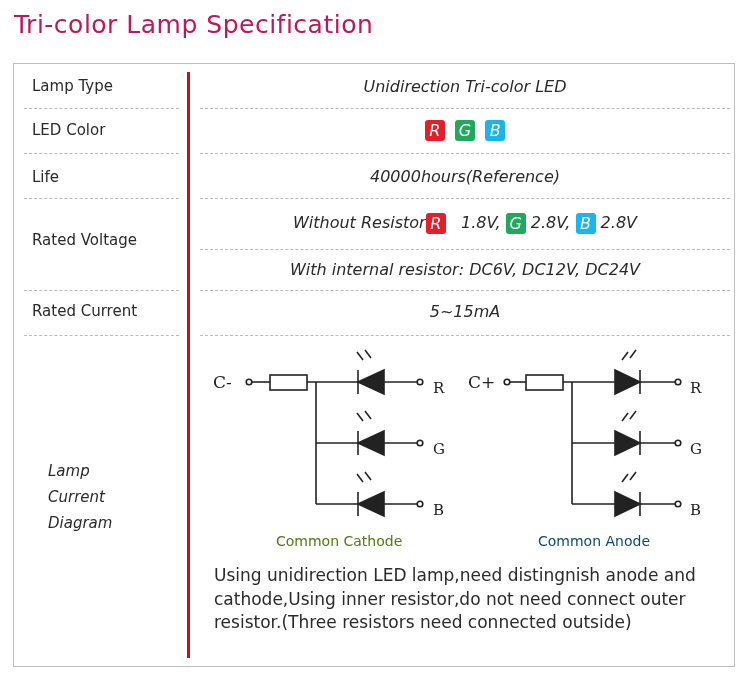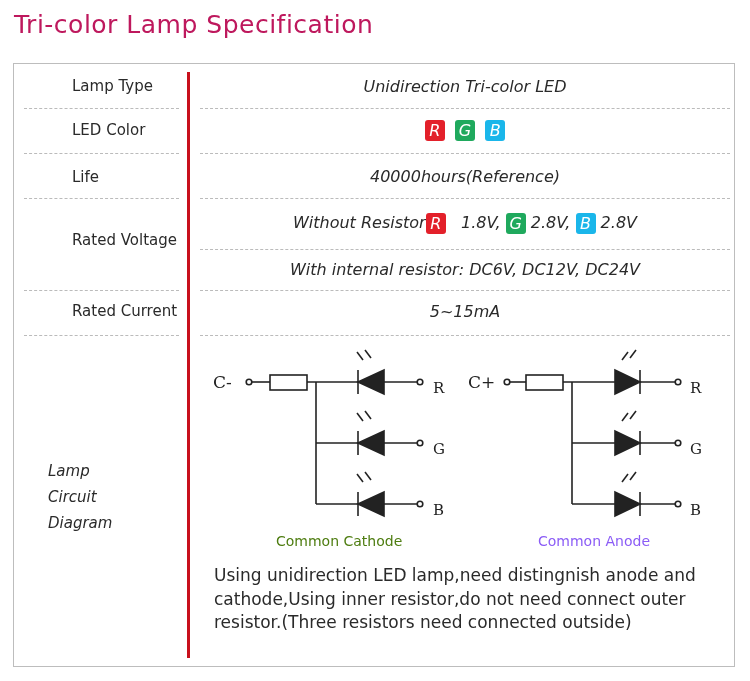--- a/index.html
+++ b/index.html
@@ -2,21 +2,21 @@
 <html><head>
 <meta charset="utf-8">
 <style>
   html,body{margin:0;padding:0;background:#fff;}
   body{width:750px;height:681px;position:relative;overflow:hidden;font-family:"DejaVu Sans","Liberation Sans",sans-serif;color:#222;}
   .title{position:absolute;left:14px;top:10px;font-size:25px;letter-spacing:0.5px;color:#be185d;font-weight:normal;}
   .box{position:absolute;left:13px;top:63px;width:722px;height:604px;border:1.5px solid #bdbdbd;box-sizing:border-box;}
   .divider{position:absolute;left:187px;top:72px;width:2.5px;height:586px;background:#c8101c;}
   .dots-l{position:absolute;left:24px;width:155px;border-top:1.5px dashed #bbb;height:0;}
   .dots-r{position:absolute;left:200px;width:530px;border-top:1.5px dashed #bbb;height:0;}
-  .lbl{position:absolute;left:32px;font-size:15px;color:#2a2a2a;margin-left:40px;}
+  .lbl{position:absolute;left:32px;font-size:15px;color:#2a2a2a;}
   .val{position:absolute;left:200px;width:530px;text-align:center;font-size:16px;color:#2a2a2a;font-style:italic;}
   .chip{display:inline-block;width:20px;height:21px;line-height:21px;border-radius:3px;color:#fff;text-align:center;font-size:16px;vertical-align:middle;}
   .chip.r{background:#e3202a;} .chip.g{background:#1fa95d;} .chip.b{background:#1ab6ea;}
   .circ-lbl{position:absolute;font-size:15px;color:#2a2a2a;line-height:26px;left:48px;top:458px;font-style:italic;}
   .note{position:absolute;left:214px;top:564px;width:520px;font-size:17px;line-height:23.5px;color:#2a2a2a;}
   svg text{font-family:"DejaVu Serif","Liberation Serif",serif;}
 </style>
 </head>
 <body>
 
@@ -58,21 +58,21 @@
 <div class="dots-l" style="top:290px"></div>
 <div class="dots-r" style="top:290px"></div>
 
 <div class="lbl" style="top:302px">Rated Current</div>
 <div class="val" style="top:302px">5~15mA</div>
 <div class="dots-l" style="top:335px"></div>
 <div class="dots-r" style="top:335px"></div>
 
 <div class="circ-lbl">
   <div>Lamp</div>
-  <div>Circuit</div>
+  <div>Current</div>
   <div>Diagram</div>
 </div>
 
 <svg width="750" height="681" style="position:absolute;left:0;top:0">
 
   <g stroke="#222" stroke-width="1.6" fill="none">
     <text x="213" y="388" font-size="17" fill="#222" stroke="none">C-</text>
     <circle cx="249" cy="382" r="2.8"></circle>
     <line x1="252" y1="382" x2="270" y2="382"></line>
     <rect x="270" y="375" width="37" height="15"></rect>
@@ -144,15 +144,15 @@
       <line x1="622" y1="482" x2="628" y2="474"></line>
         <line x1="630" y1="480" x2="636" y2="472"></line>
     </g>
     <text x="690" y="393" font-size="15" fill="#222" stroke="none">R</text>
     <text x="690" y="454" font-size="15" fill="#222" stroke="none">G</text>
     <text x="690" y="515" font-size="15" fill="#222" stroke="none">B</text>
   </g>
 </svg>
 
 <div style="position:absolute;left:276px;top:533px;font-size:14px;color:#4d7c0f">Common Cathode</div>
-<div style="position:absolute;left:538px;top:533px;font-size:14px;color:#8b5cf6">Common Anode</div>
+<div style="position:absolute;left:538px;top:533px;font-size:14px;color:#0c4a6e">Common Anode</div>
 
 <div class="note">Using unidirection LED lamp,need distingnish anode and cathode,Using inner resistor,do not need connect outer resistor.(Three resistors need connected outside)</div>
 
 </body></html>

